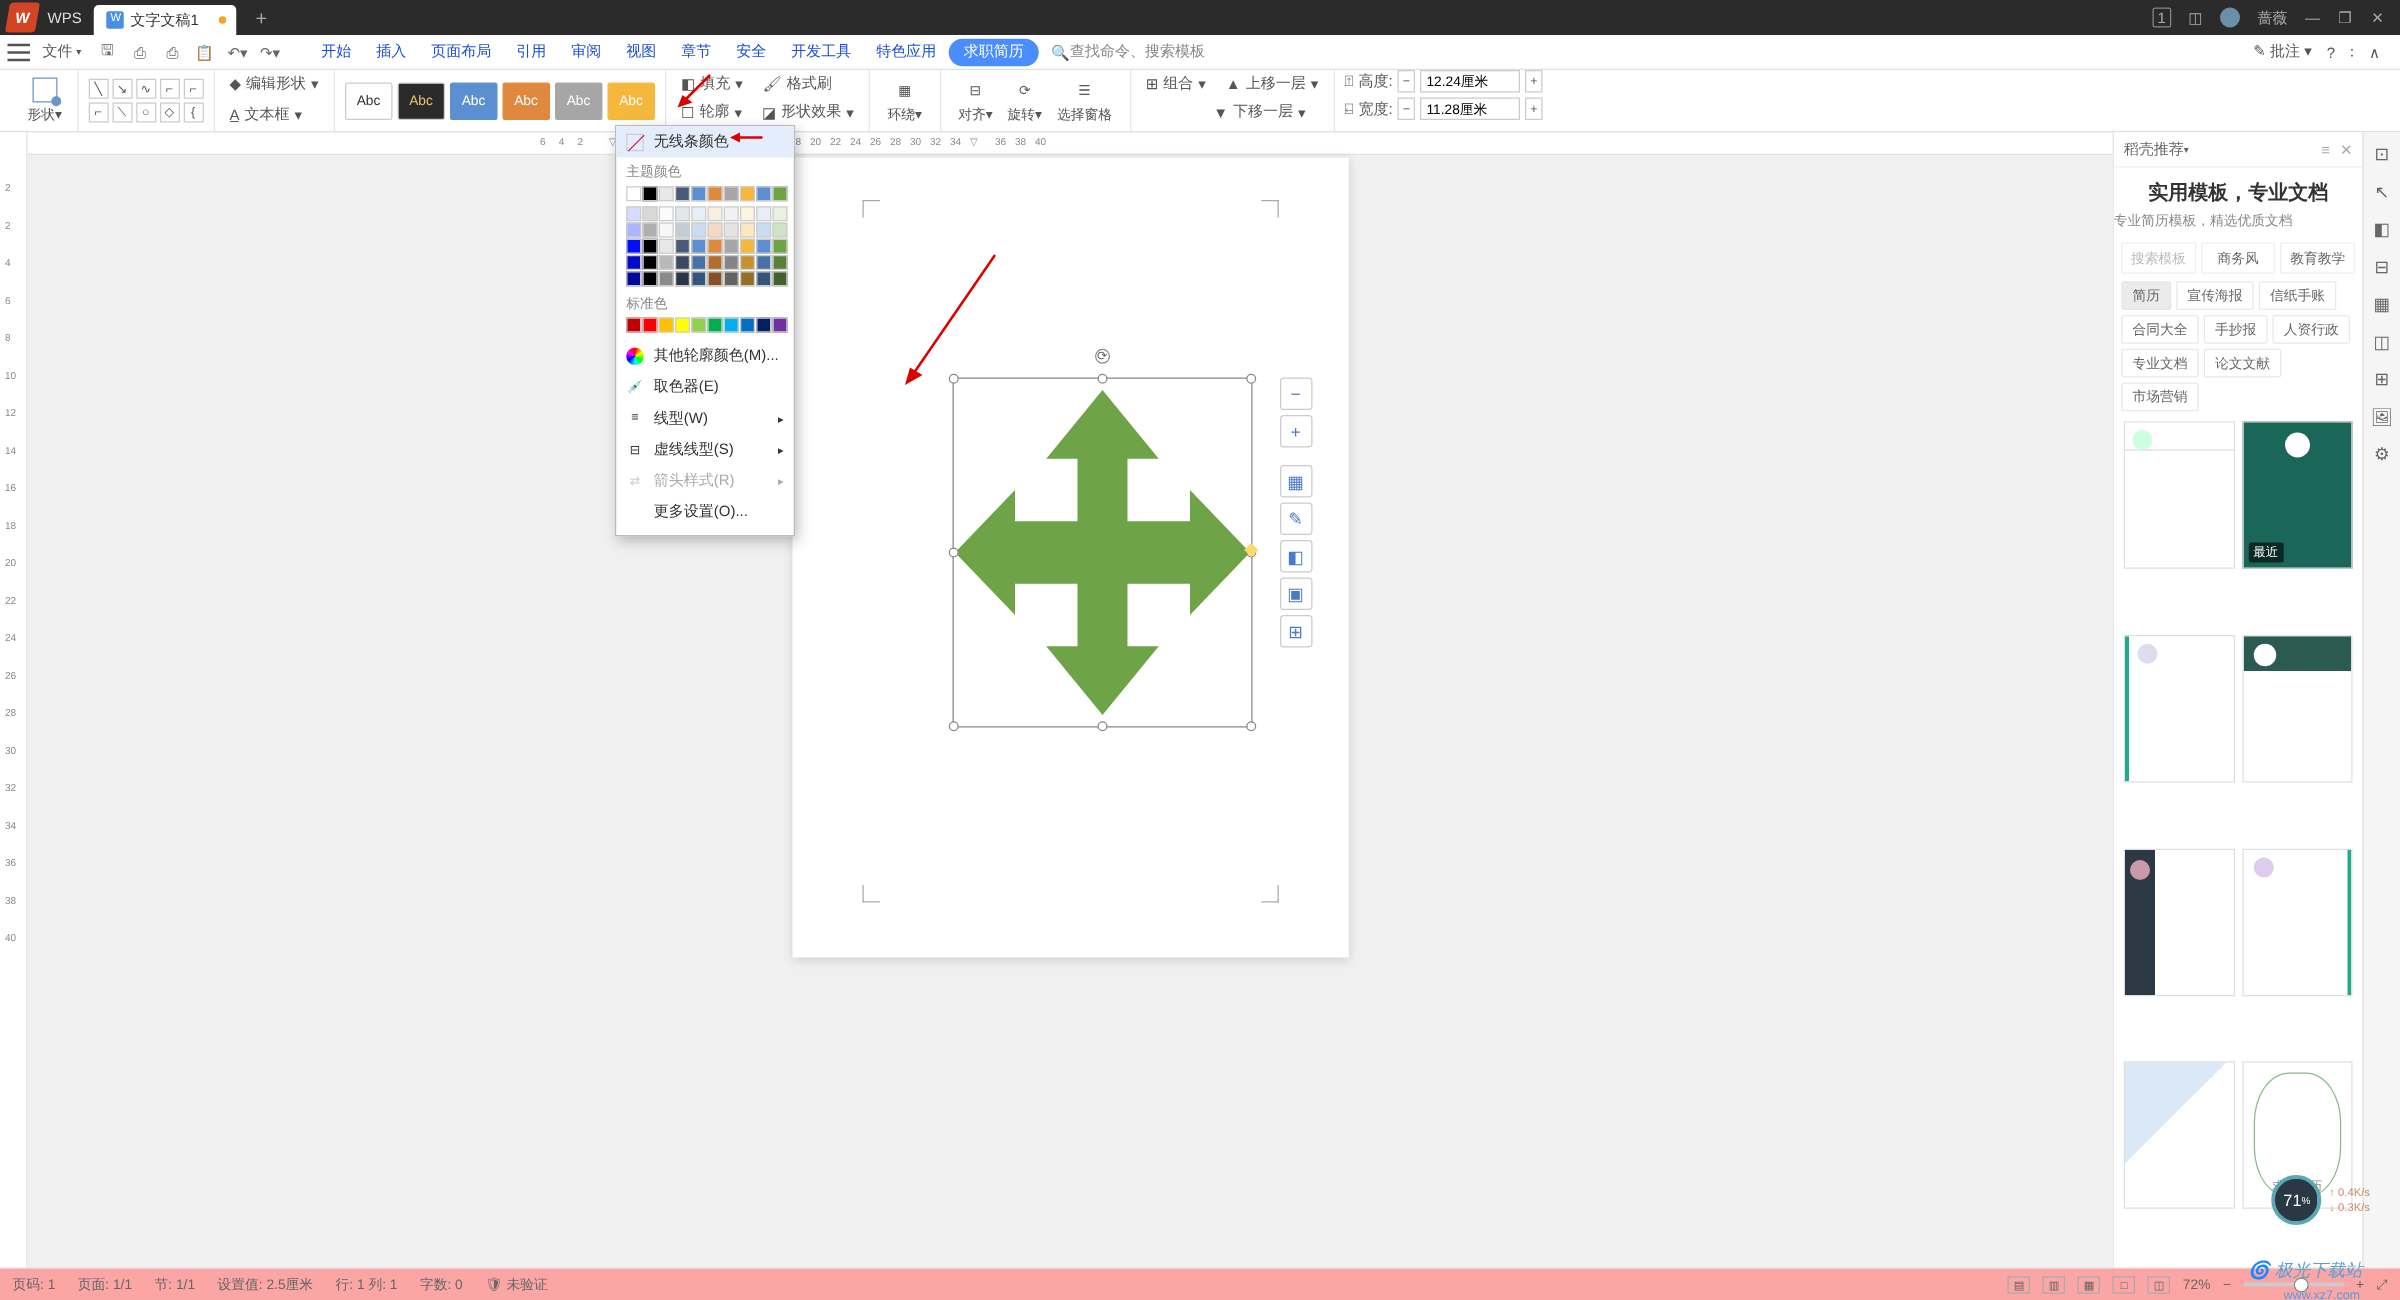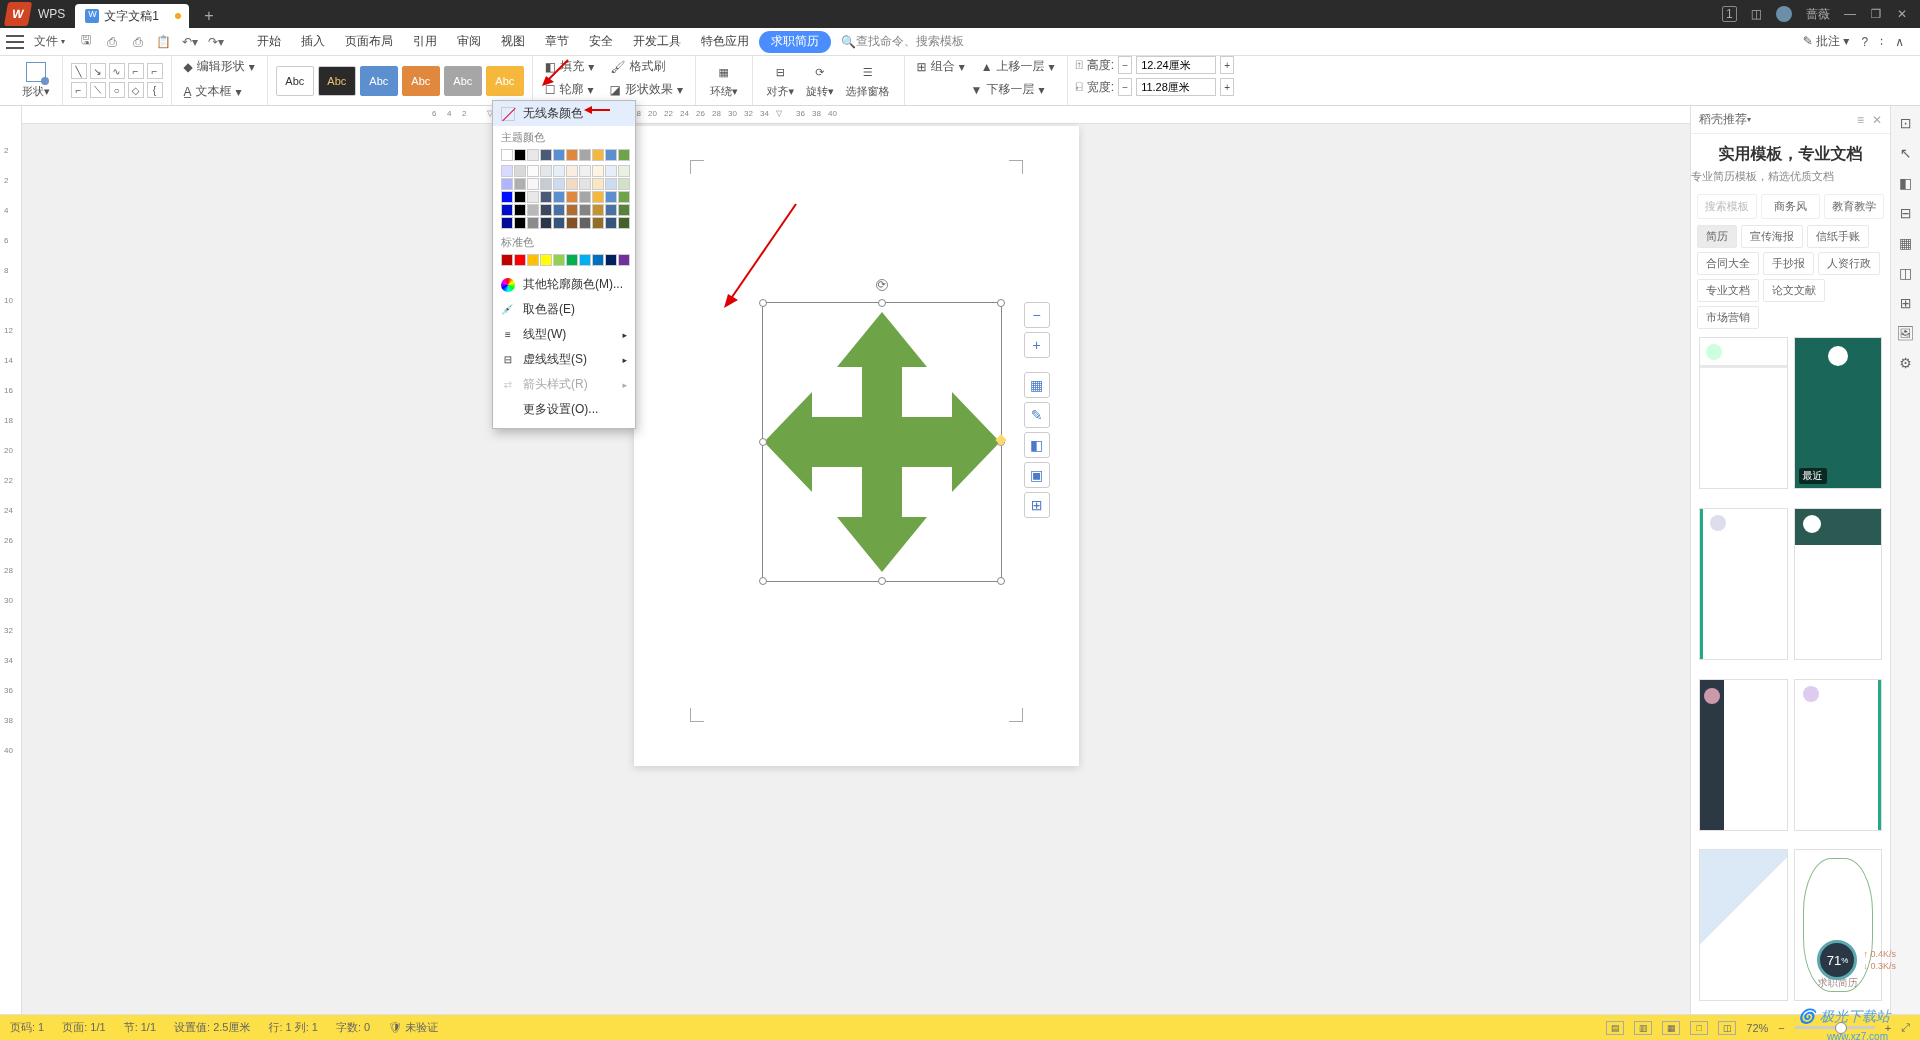--- a/index.html
+++ b/index.html
@@ -13,21 +13,21 @@
 .tab-dot{width:6px;height:6px;border-radius:50%;background:#f5a623;position:absolute;right:8px;top:9px}
 .plus-tab{width:28px;height:24px;display:flex;align-items:center;justify-content:center;color:#aaa;font-size:16px;margin-top:4px;margin-left:6px}
 .title-right{margin-left:auto;display:flex;align-items:center;gap:14px;padding-right:12px;color:#aaa}
 .title-right span,.title-right div{font-size:12px}
 .win-ctrl{width:12px;display:flex;justify-content:center}
 .badge{border:1px solid #888;padding:0 3px;border-radius:2px;font-size:10px}
 .avatar{width:16px;height:16px;border-radius:50%;background:#6b8fa8}
 .menubar{height:28px;background:#fff;border-bottom:1px solid #e0e0e0;display:flex;align-items:center;padding:0 6px}
 .hamburger{width:18px;height:14px;display:flex;flex-direction:column;justify-content:space-between;margin-right:10px}
 .hamburger div{height:2px;background:#555}
-.menu-item{padding:0 10px;color:#404040;font-size:12px;height:28px;display:flex;align-items:center}
+.menu-item{padding:0 10px;color:#1d4ed8;font-size:12px;height:28px;display:flex;align-items:center}
 .menu-item.active{background:#4a8dff;color:#fff;border-radius:12px;height:22px;padding:0 12px}
 .file-btn{display:flex;align-items:center;gap:3px;color:#555;margin-right:8px}
 .qa-icon{width:26px;text-align:center;color:#666}
 .search-bar{display:flex;align-items:center;color:#888;margin-left:10px}
 .menu-right{margin-left:auto;display:flex;align-items:center;gap:12px;padding-right:10px;color:#555}
 .ribbon{height:50px;background:#fff;border-bottom:1px solid #d8d8d8;display:flex;align-items:center;padding:0 10px}
 .ribbon-group{display:flex;align-items:center;height:100%;border-right:1px solid #e5e5e5;padding:0 8px}
 .shape-btn{display:flex;flex-direction:column;align-items:center;gap:2px;padding:0 4px;color:#555}
 .shape-btn-icon{width:20px;height:20px;border:1.5px solid #6b94c8;position:relative}
 .shape-btn-icon:after{content:"";position:absolute;width:8px;height:8px;background:#6b94c8;right:-4px;bottom:-4px;border-radius:50%}
@@ -87,25 +87,25 @@
 .rp-header{height:28px;display:flex;align-items:center;padding:0 8px;border-bottom:1px solid #eee;color:#666;font-size:12px}
 .rp-header-ctrl{margin-left:auto;display:flex;gap:8px;color:#aaa}
 .rp-title{text-align:center;padding:10px 0 4px;font-size:16px;font-weight:bold;color:#333}
 .rp-sub{font-size:11px;color:#888;padding-bottom:10px}
 .rp-tabs{display:flex;padding:0 6px;gap:4px;margin-bottom:6px}
 .rp-tab{flex:1;text-align:center;padding:4px 0;font-size:11px;color:#666;border:1px solid #eee;border-radius:2px}
 .rp-tags{display:flex;flex-wrap:wrap;gap:4px;padding:0 6px 8px}
 .rp-tag{padding:3px 8px;font-size:11px;border:1px solid #e8e8e8;color:#666;border-radius:2px}
 .rp-tag.active{background:#ebebeb}
 .rp-thumbs{display:grid;grid-template-columns:1fr 1fr;gap:6px;padding:0 8px;overflow-y:auto;flex:1}
-.thumb{height:152px;border:1px solid #e0e0e0;background:#fafafa;position:relative;overflow:hidden}
+.thumb{height:118px;border:1px solid #e0e0e0;background:#fafafa;position:relative;overflow:hidden}
 .thumb-badge{position:absolute;bottom:4px;left:4px;background:rgba(0,0,0,0.6);color:#fff;font-size:10px;padding:1px 4px;border-radius:2px}
 .side-icons{width:30px;background:#f5f5f5;border-left:1px solid #e0e0e0;display:flex;flex-direction:column;align-items:center;padding-top:8px;gap:12px;color:#666}
 .side-icons div{width:18px;height:18px;display:flex;align-items:center;justify-content:center;font-size:14px}
-.statusbar{height:26px;background:#fde047;border-top:1px solid #e0e0e0;display:flex;align-items:center;padding:0 10px;font-size:11px;color:#666;gap:18px}
+.statusbar{height:26px;background:#fca5a5;border-top:1px solid #e0e0e0;display:flex;align-items:center;padding:0 10px;font-size:11px;color:#666;gap:18px}
 .sb-right{margin-left:auto;display:flex;align-items:center;gap:10px}
 .sb-icon{width:18px;height:14px;border:1px solid #aaa;display:flex;align-items:center;justify-content:center;font-size:9px}
 .zoom-slider{width:80px;height:3px;background:#ccc;position:relative}
 .zoom-slider:after{content:"";width:10px;height:10px;background:#fff;border:1px solid #888;border-radius:50%;position:absolute;top:-4px;left:50%}
 .float-widget{position:absolute;right:24px;bottom:60px;display:flex;align-items:center;gap:6px;z-index:50}
 .speed-ring{width:40px;height:40px;border-radius:50%;background:radial-gradient(circle,#2a3845 60%,#2a3845 60%);border:3px solid #5ba8b0;display:flex;align-items:center;justify-content:center;color:#fff;font-size:13px}
 .speed-txt{font-size:9px;color:#c86;display:flex;flex-direction:column;gap:2px}
 .watermark{position:absolute;right:30px;bottom:14px;font-size:14px;color:#5aa0d8;z-index:60;font-style:italic}
 .watermark2{position:absolute;right:32px;bottom:-2px;font-size:10px;color:#4a9fe8;z-index:60}
 </style>

